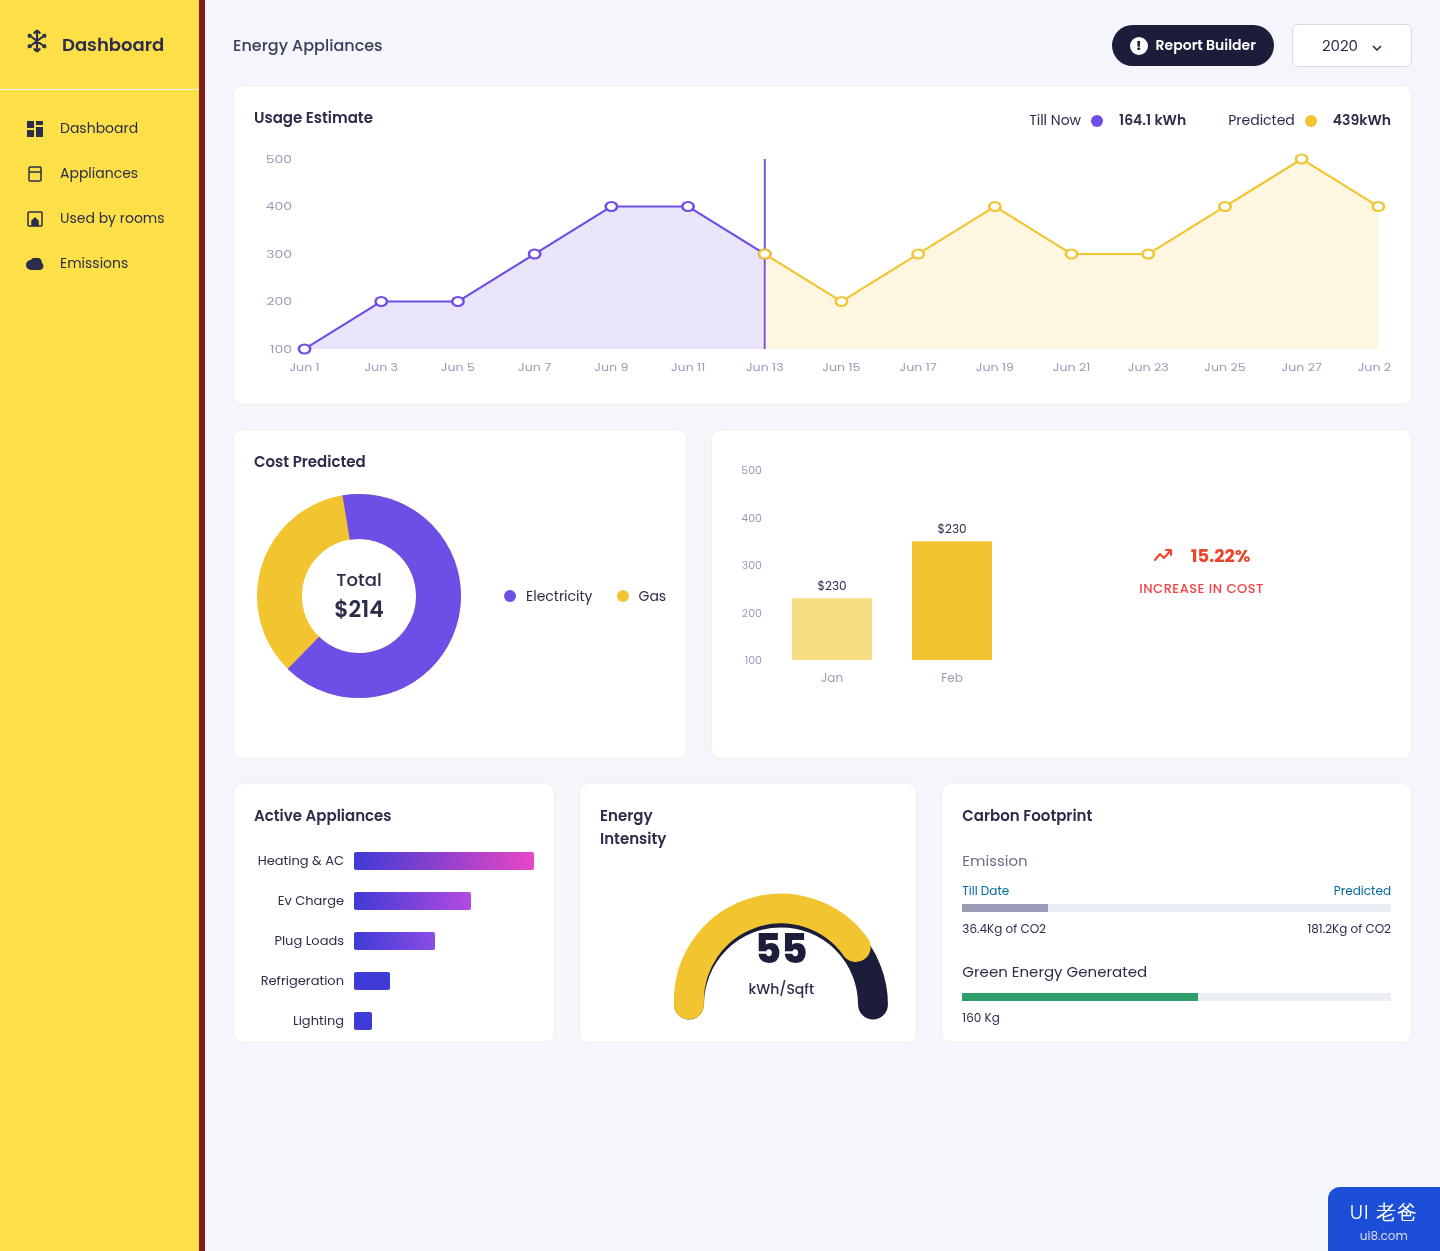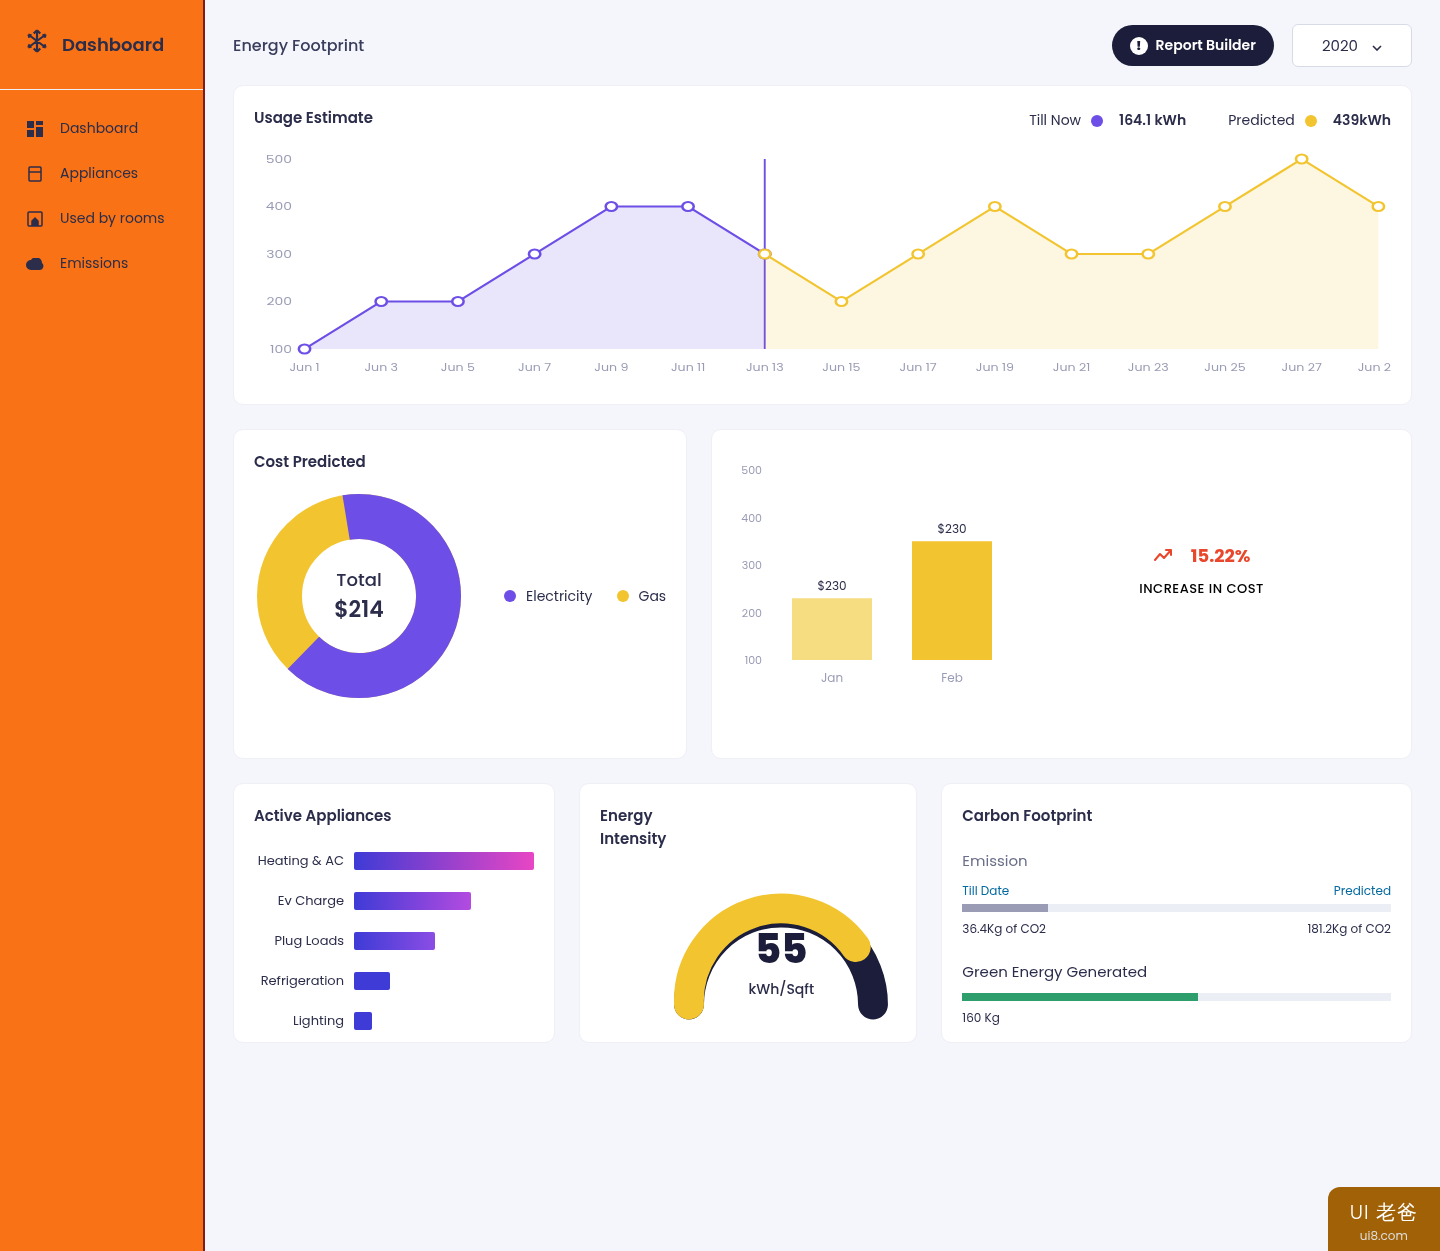--- a/index.html
+++ b/index.html
@@ -1,18 +1,18 @@
 <!DOCTYPE html>
 <html><head>
 <meta charset="utf-8">
 <style>
   *{box-sizing:border-box;margin:0;padding:0;font-family:Poppins,'Segoe UI',Arial,sans-serif}
   body{background:#f4f6fb;color:#2b2d4a;width:1440px;height:1251px;overflow:hidden;position:relative}
   .app{display:flex;height:100%}
-  .sidebar{width:205px;background:#f97316;border-right:2px solid #7f1d1d;display:flex;flex-direction:column}
+  .sidebar{width:205px;background:#fde047;border-right:6px solid #7f1d1d;display:flex;flex-direction:column}
   .brand{display:flex;align-items:center;gap:12px;padding:28px 24px;border-bottom:1px solid #eef0f6}
   .brand svg{flex:0 0 auto}
   .brand-title{font-size:18px;font-weight:600;color:#2b2d4a}
   .nav{padding:18px 10px;display:flex;flex-direction:column;gap:4px}
   .nav-item{display:flex;align-items:center;gap:16px;padding:10px 16px;border-radius:8px;font-size:14px;color:#2b2d4a;cursor:pointer}
   .nav-item .ic{width:18px;display:flex;justify-content:center;color:#2b2d4a}
   .main{flex:1;padding:24px 28px;overflow:hidden}
   .topbar{display:flex;align-items:center;justify-content:space-between;margin-bottom:18px}
   .page-title{font-size:16px;color:#3a3d5c;font-weight:500}
   .top-actions{display:flex;align-items:center;gap:18px}
@@ -53,22 +53,22 @@
   .carbon-sec{margin-top:22px}
   .carbon-sec .sub{font-size:15px;color:#6b6e8a;margin-bottom:10px}
   .pb-row{display:flex;justify-content:space-between;font-size:12px;color:#0369a1;margin-bottom:4px}
   .pbar{height:8px;background:#eceef5;position:relative}
   .pbar .fill{position:absolute;left:0;top:0;bottom:0}
   .pb-foot{display:flex;justify-content:space-between;font-size:12px;color:#2b2d4a;margin-top:8px}
   .change-body{display:flex;align-items:center}
   .change-chart{position:relative;width:280px;height:240px}
   .change-right{flex:1;text-align:center}
   .change-right .pct{display:flex;align-items:center;justify-content:center;gap:18px;color:#e9462b;font-weight:700;font-size:18px}
-  .change-right .txt{margin-top:10px;font-size:13px;letter-spacing:.5px;color:#000000;font-weight:500}
-  .watermark{position:absolute;right:0;bottom:0;background:#a16207;color:#ddd;border-radius:12px 0 0 0;padding:10px 22px 6px;font-size:12px;text-align:center}
+  .change-right .txt{margin-top:10px;font-size:13px;letter-spacing:.5px;color:#ef4444;font-weight:500}
+  .watermark{position:absolute;right:0;bottom:0;background:#1d4ed8;color:#ddd;border-radius:12px 0 0 0;padding:10px 22px 6px;font-size:12px;text-align:center}
   .watermark .big{font-size:20px;color:#fff;font-weight:300;letter-spacing:1px}
 </style>
 </head>
 <body>
 
 <div class="app">
   <aside class="sidebar">
     <div class="brand">
       <span>
         <svg width="26" height="26" viewBox="0 0 24 24" fill="none" stroke="#2b2d4a" stroke-width="2">
@@ -113,21 +113,21 @@
               <path d="M5 12a5 5 0 010-10 6 6 0 0111 3 4 4 0 01-2 7H5z"></path>
             </svg>
           </span>
           <span>Emissions</span>
         </div>
       </nav>
   </aside>
 
   <main class="main">
     <div class="topbar">
-      <div class="page-title">Energy Footprint</div>
+      <div class="page-title">Energy Appliances</div>
       <div class="top-actions">
         <button class="btn-report">
           <span class="circ">!</span>
           <span>Report Builder</span>
         </button>
         <div class="year-select">
           <span>2020</span>
           <span>
             <svg width="10" height="6" viewBox="0 0 10 6">
                 <path d="M1 1l4 4 4-4" stroke="#2b2d4a" stroke-width="1.6" fill="none"></path>

